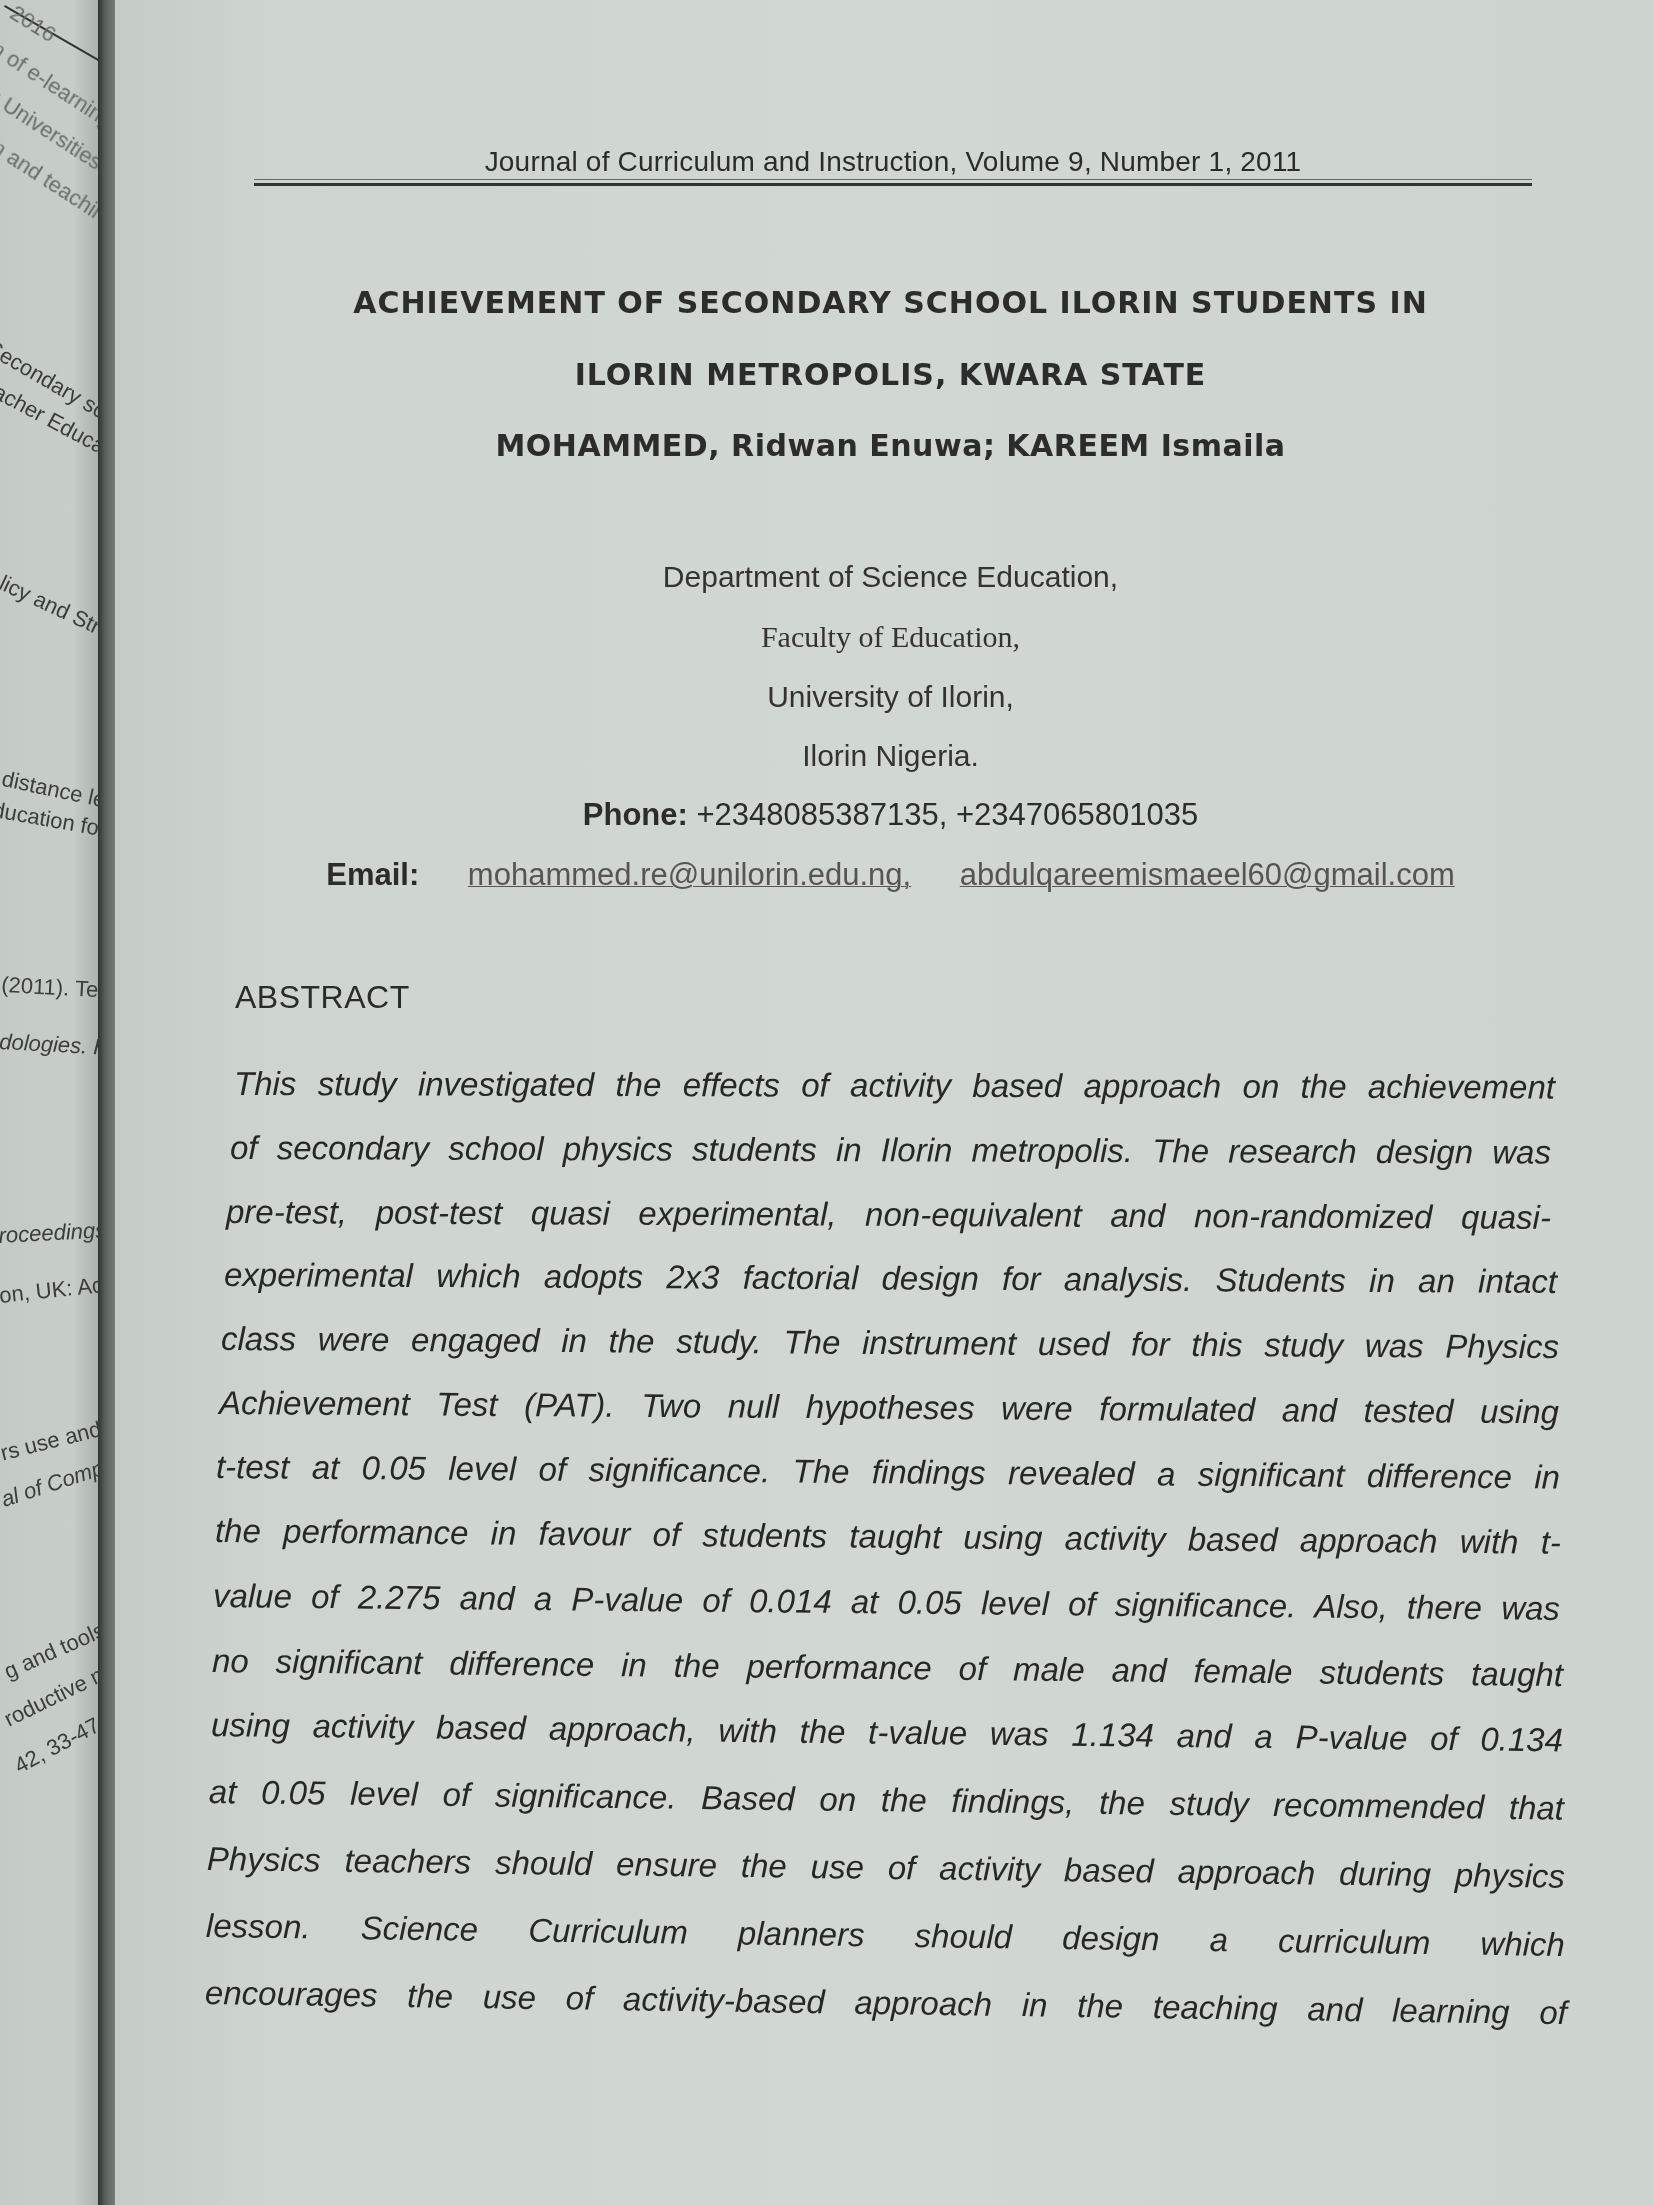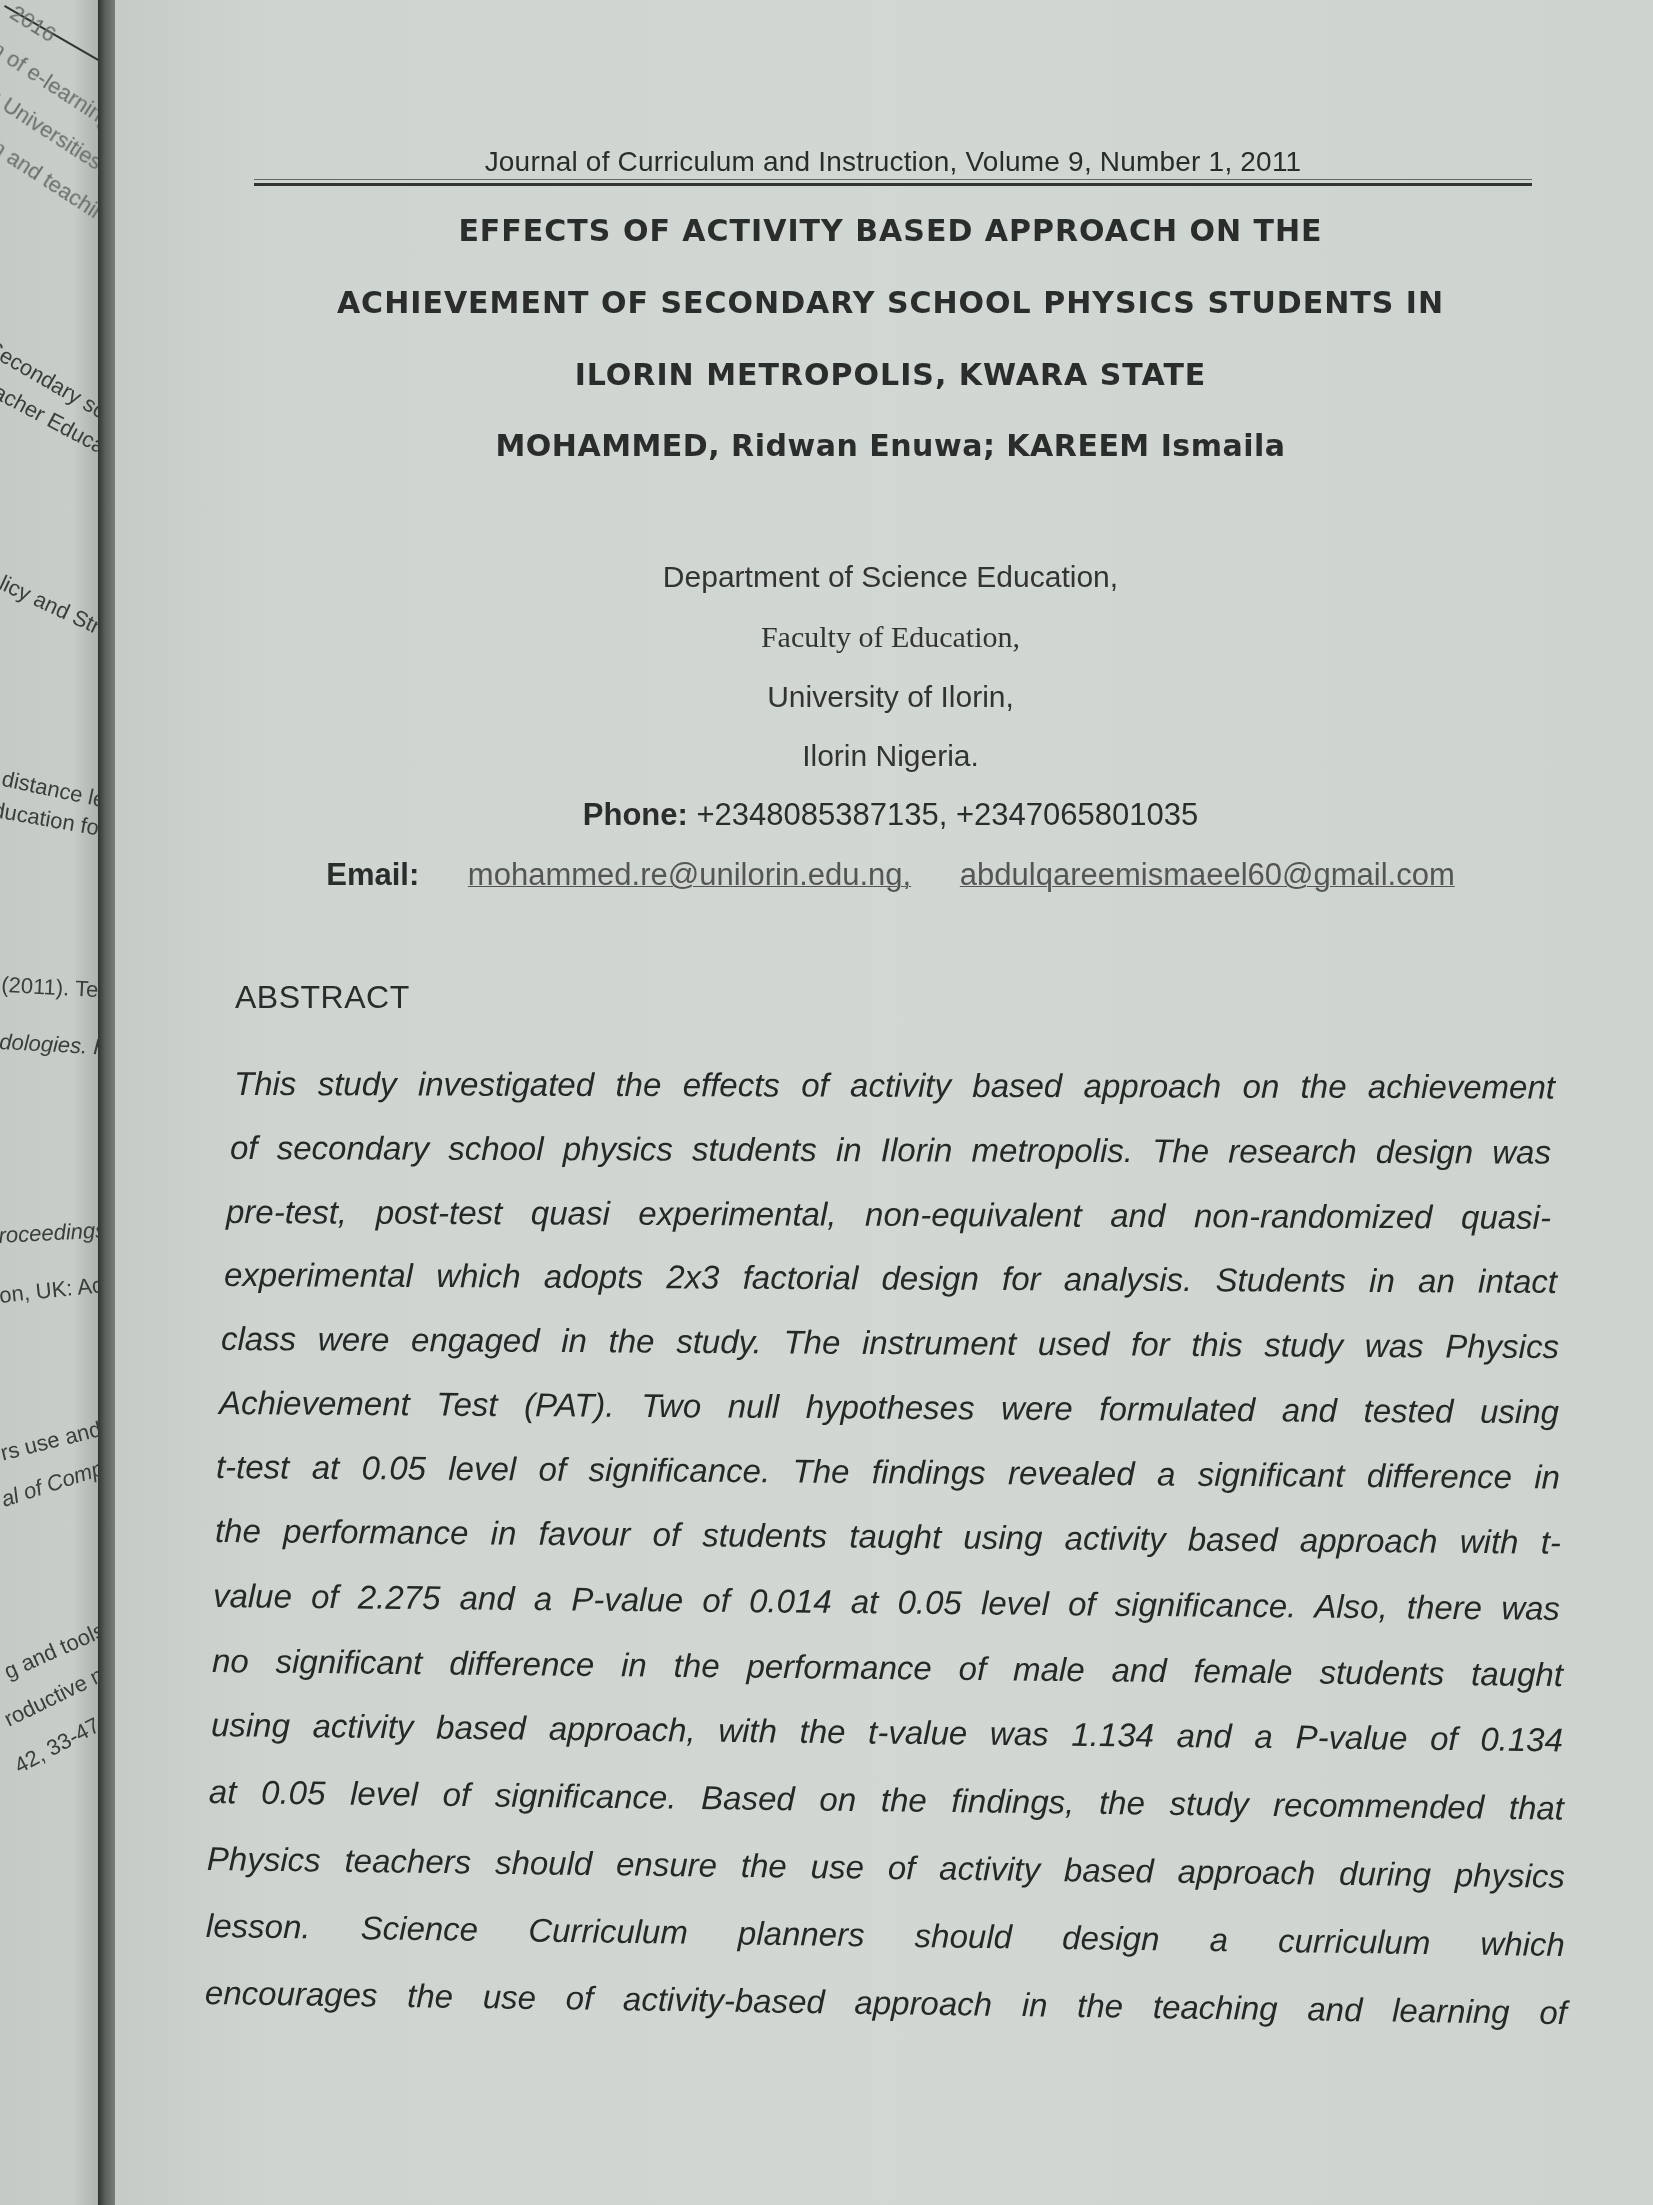--- a/index.html
+++ b/index.html
@@ -155,22 +155,21 @@
   <div class="frag" style="left:0px;top:1661px;transform:rotate(-24deg);">g and tools from</div>
   <div class="frag" style="left:0px;top:1709px;transform:rotate(-26deg);">roductive notion of</div>
   <div class="frag" style="left:9.6px;top:1756px;transform:rotate(-28deg);">42, 33-47.</div>
 </div>
 <div class="gutter"></div>
 
 <div class="page">
   <div class="journal-header">Journal of Curriculum and Instruction, Volume 9, Number 1, 2011</div>
   <div class="header-rule"></div>
 
-  <div class="title" style="top:213px;">EFFECTS OF ACTIVITY BASED APPROACH ON THE</div>
-  <div class="title" style="top:285px;">ACHIEVEMENT OF SECONDARY SCHOOL PHYSICS STUDENTS IN</div>
+  <div class="title" style="top:285px;">ACHIEVEMENT OF SECONDARY SCHOOL ILORIN STUDENTS IN</div>
   <div class="title" style="top:357px;">ILORIN METROPOLIS, KWARA STATE</div>
 
   <div class="authors">MOHAMMED, Ridwan Enuwa; KAREEM Ismaila</div>
 
   <div class="affil" style="top:560px;">Department of Science Education,</div>
   <div class="affil" style="top:620px;font-family:Liberation Serif, serif;">Faculty of Education,</div>
   <div class="affil" style="top:680px;">University of Ilorin,</div>
   <div class="affil" style="top:739px;text-align:center;">Ilorin Nigeria.</div>
 
   <div class="contact" style="top:797px;">

